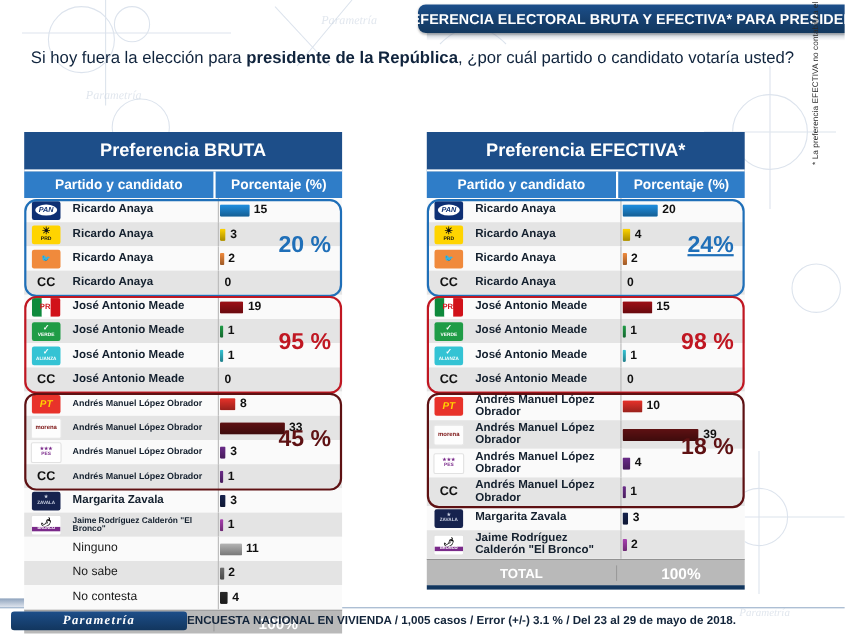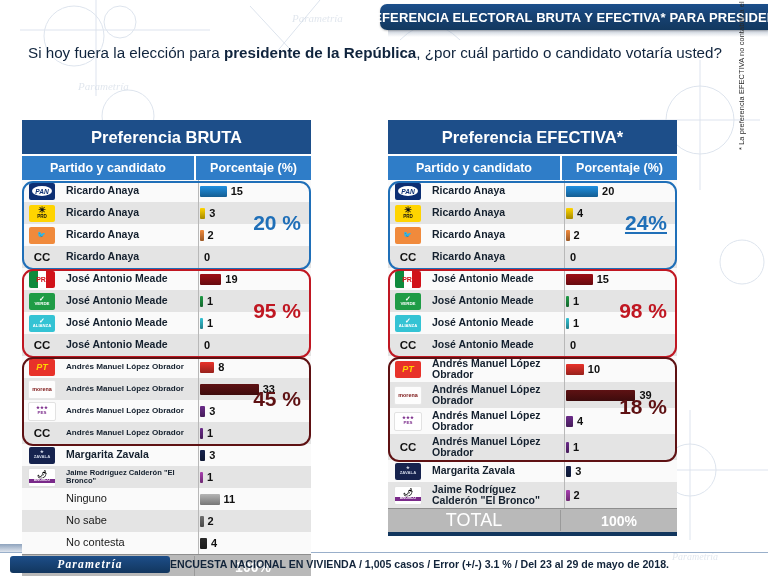--- a/index.html
+++ b/index.html
@@ -71,21 +71,21 @@
   .bar{height:11px;border-radius:1px;}
   .barval{font-size:11px;font-weight:bold;color:#101010;margin-left:4px;}
   .cc{font-size:11.5px;font-weight:bold;color:#111;}
 
   
   .group-box{position:absolute;left:0;right:0;border-radius:11px;pointer-events:none;z-index:6;}
   .group-pct{position:absolute;z-index:7;font-weight:bold;}
 
   .total-row{height:23px;background:#b9b9b9;display:flex;align-items:center;
     border-top:1px solid #8e8e8e;}
-  .total-row .c1{width:172px;text-align:center;color:#fff;font-size:18px;font-weight:normal;
+  .total-row .c1{width:172px;text-align:center;color:#fff;font-size:12px;font-weight:bold;
     border-right:1px solid #9a9a9a;}
   .total-row .c2{flex:1;text-align:center;color:#fff;font-size:14px;font-weight:bold;}
   .total-underline{height:4px;background:#12365e;}
 
   
   #side-note{
     position:absolute;left:737px;top:150px;width:300px;z-index:8;
     transform:rotate(-90deg);transform-origin:0 0;
     font-size:7.4px;color:#2b2b2b;white-space:nowrap;
     letter-spacing:.1px;

